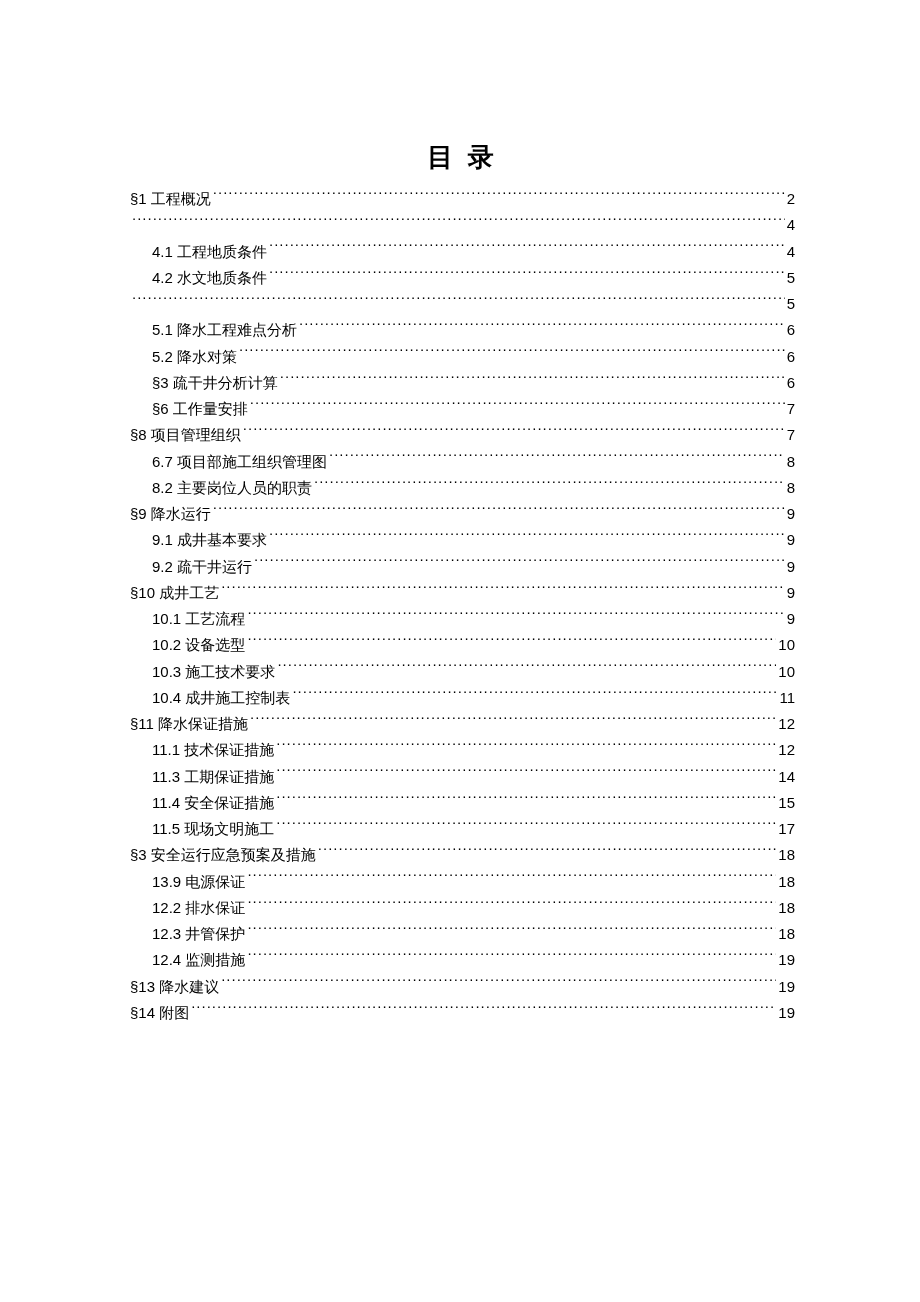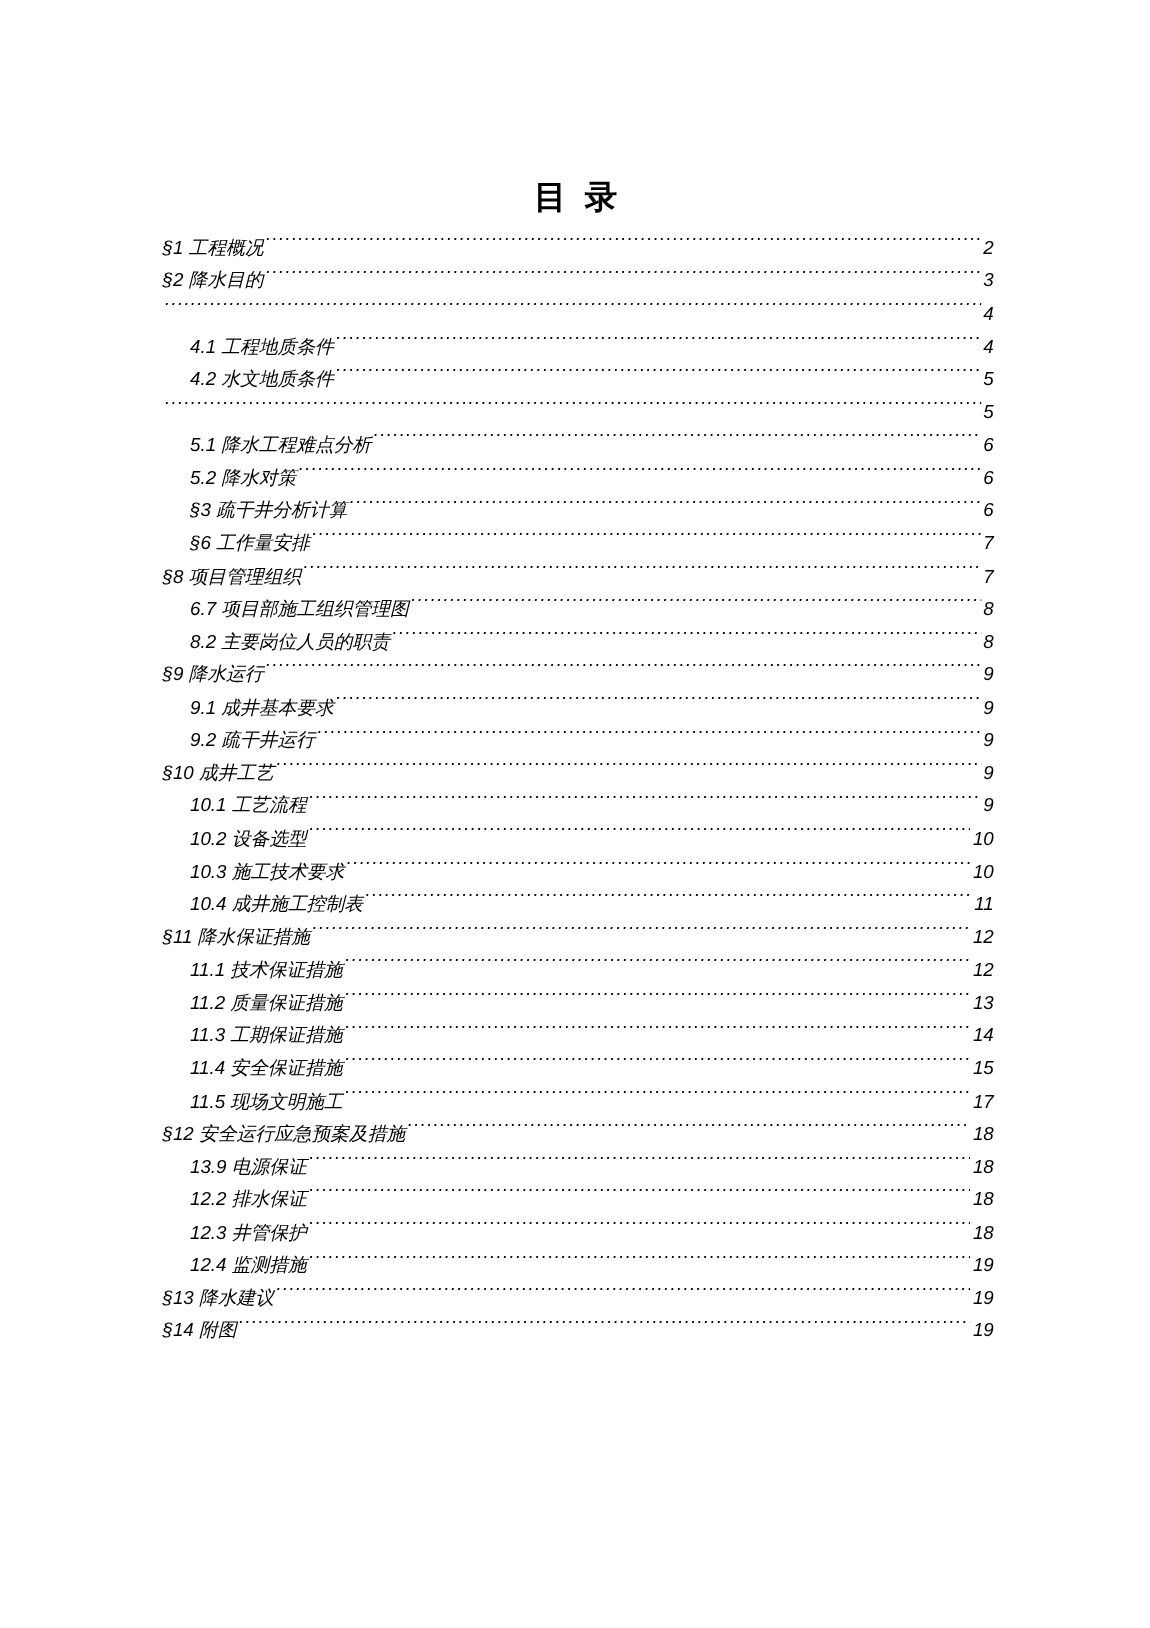--- a/index.html
+++ b/index.html
@@ -23,21 +23,20 @@
     }
     .toc {
       font-size: 15px;
       line-height: 1.75;
     }
     .toc-entry {
       display: flex;
       align-items: baseline;
       white-space: nowrap;
       margin-bottom: 0px;
-      font-style: italic;
     }
     .toc-entry.level-0 {
       padding-left: 0;
     }
     .toc-entry.level-1 {
       padding-left: 22px;
     }
     .toc-label {
       flex-shrink: 0;
       font-family: "SimSun", "宋体", Arial, sans-serif;
@@ -68,25 +67,20 @@
 
 <h1 class="title">目 录</h1>
 
 <div class="toc" id="toc-container">
     <div class="toc-entry level-0">
       <span class="toc-label">§1  工程概况</span>
       <span class="toc-dots"></span>
       <span class="toc-page">2</span>
     </div>
     <div class="toc-entry level-0">
-      <span class="toc-label">§2  降水目的</span>
-      <span class="toc-dots"></span>
-      <span class="toc-page">3</span>
-    </div>
-    <div class="toc-entry level-0">
       <span class="toc-dots"></span>
       <span class="toc-page">4</span>
     </div>
     <div class="toc-entry level-1">
       <span class="toc-label">4.1 工程地质条件</span>
       <span class="toc-dots"></span>
       <span class="toc-page">4</span>
     </div>
     <div class="toc-entry level-1">
       <span class="toc-label">4.2 水文地质条件</span>
@@ -176,41 +170,36 @@
       <span class="toc-label">§11  降水保证措施</span>
       <span class="toc-dots"></span>
       <span class="toc-page">12</span>
     </div>
     <div class="toc-entry level-1">
       <span class="toc-label">11.1 技术保证措施</span>
       <span class="toc-dots"></span>
       <span class="toc-page">12</span>
     </div>
     <div class="toc-entry level-1">
-      <span class="toc-label">11.2 质量保证措施</span>
-      <span class="toc-dots"></span>
-      <span class="toc-page">13</span>
-    </div>
-    <div class="toc-entry level-1">
       <span class="toc-label">11.3 工期保证措施</span>
       <span class="toc-dots"></span>
       <span class="toc-page">14</span>
     </div>
     <div class="toc-entry level-1">
       <span class="toc-label">11.4 安全保证措施</span>
       <span class="toc-dots"></span>
       <span class="toc-page">15</span>
     </div>
     <div class="toc-entry level-1">
       <span class="toc-label">11.5 现场文明施工</span>
       <span class="toc-dots"></span>
       <span class="toc-page">17</span>
     </div>
     <div class="toc-entry level-0">
-      <span class="toc-label">§12  安全运行应急预案及措施</span>
+      <span class="toc-label">§3  安全运行应急预案及措施</span>
       <span class="toc-dots"></span>
       <span class="toc-page">18</span>
     </div>
     <div class="toc-entry level-1">
       <span class="toc-label">13.9 电源保证</span>
       <span class="toc-dots"></span>
       <span class="toc-page">18</span>
     </div>
     <div class="toc-entry level-1">
       <span class="toc-label">12.2 排水保证</span>

